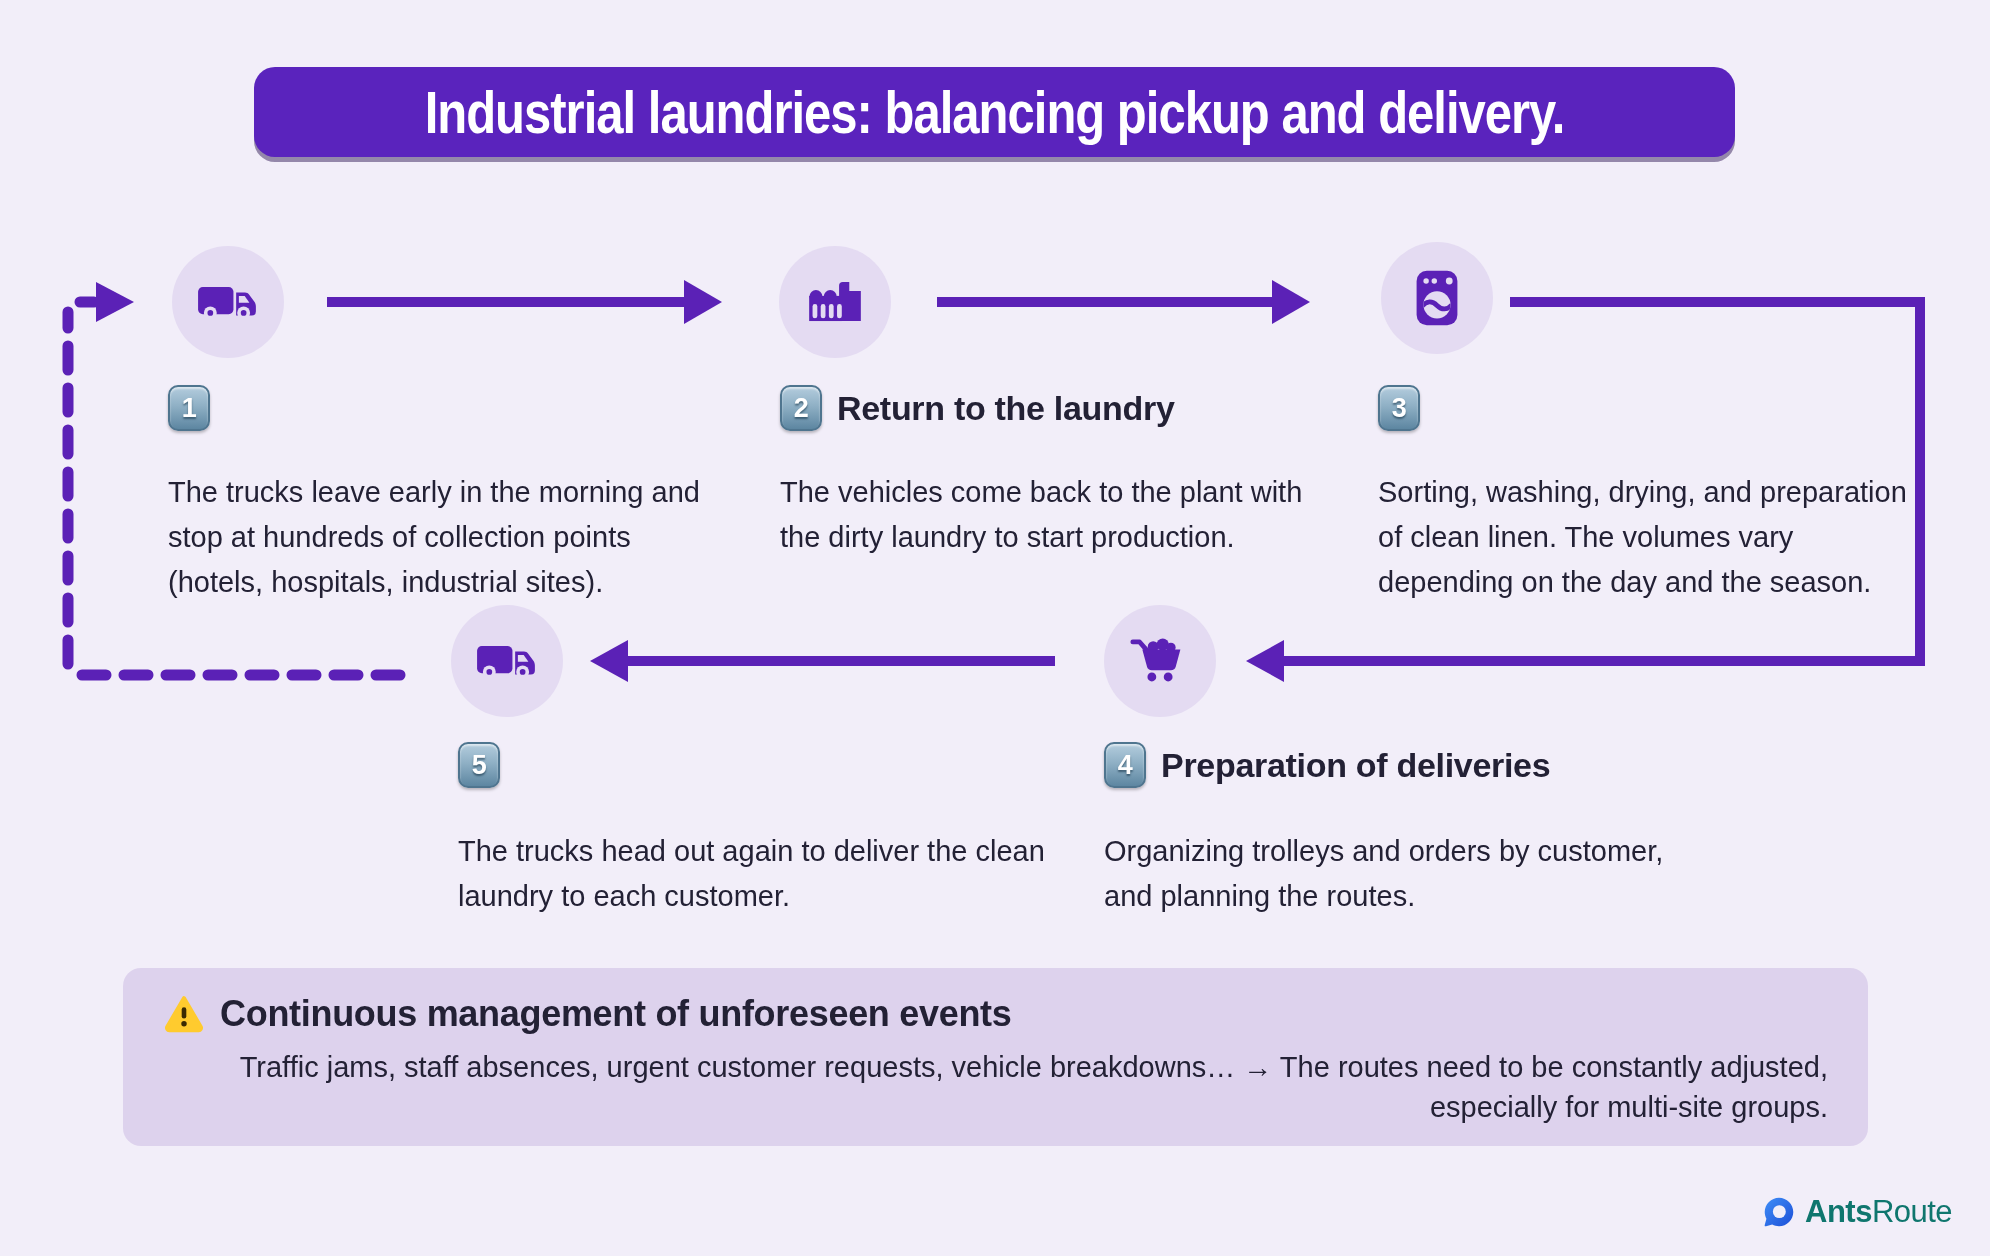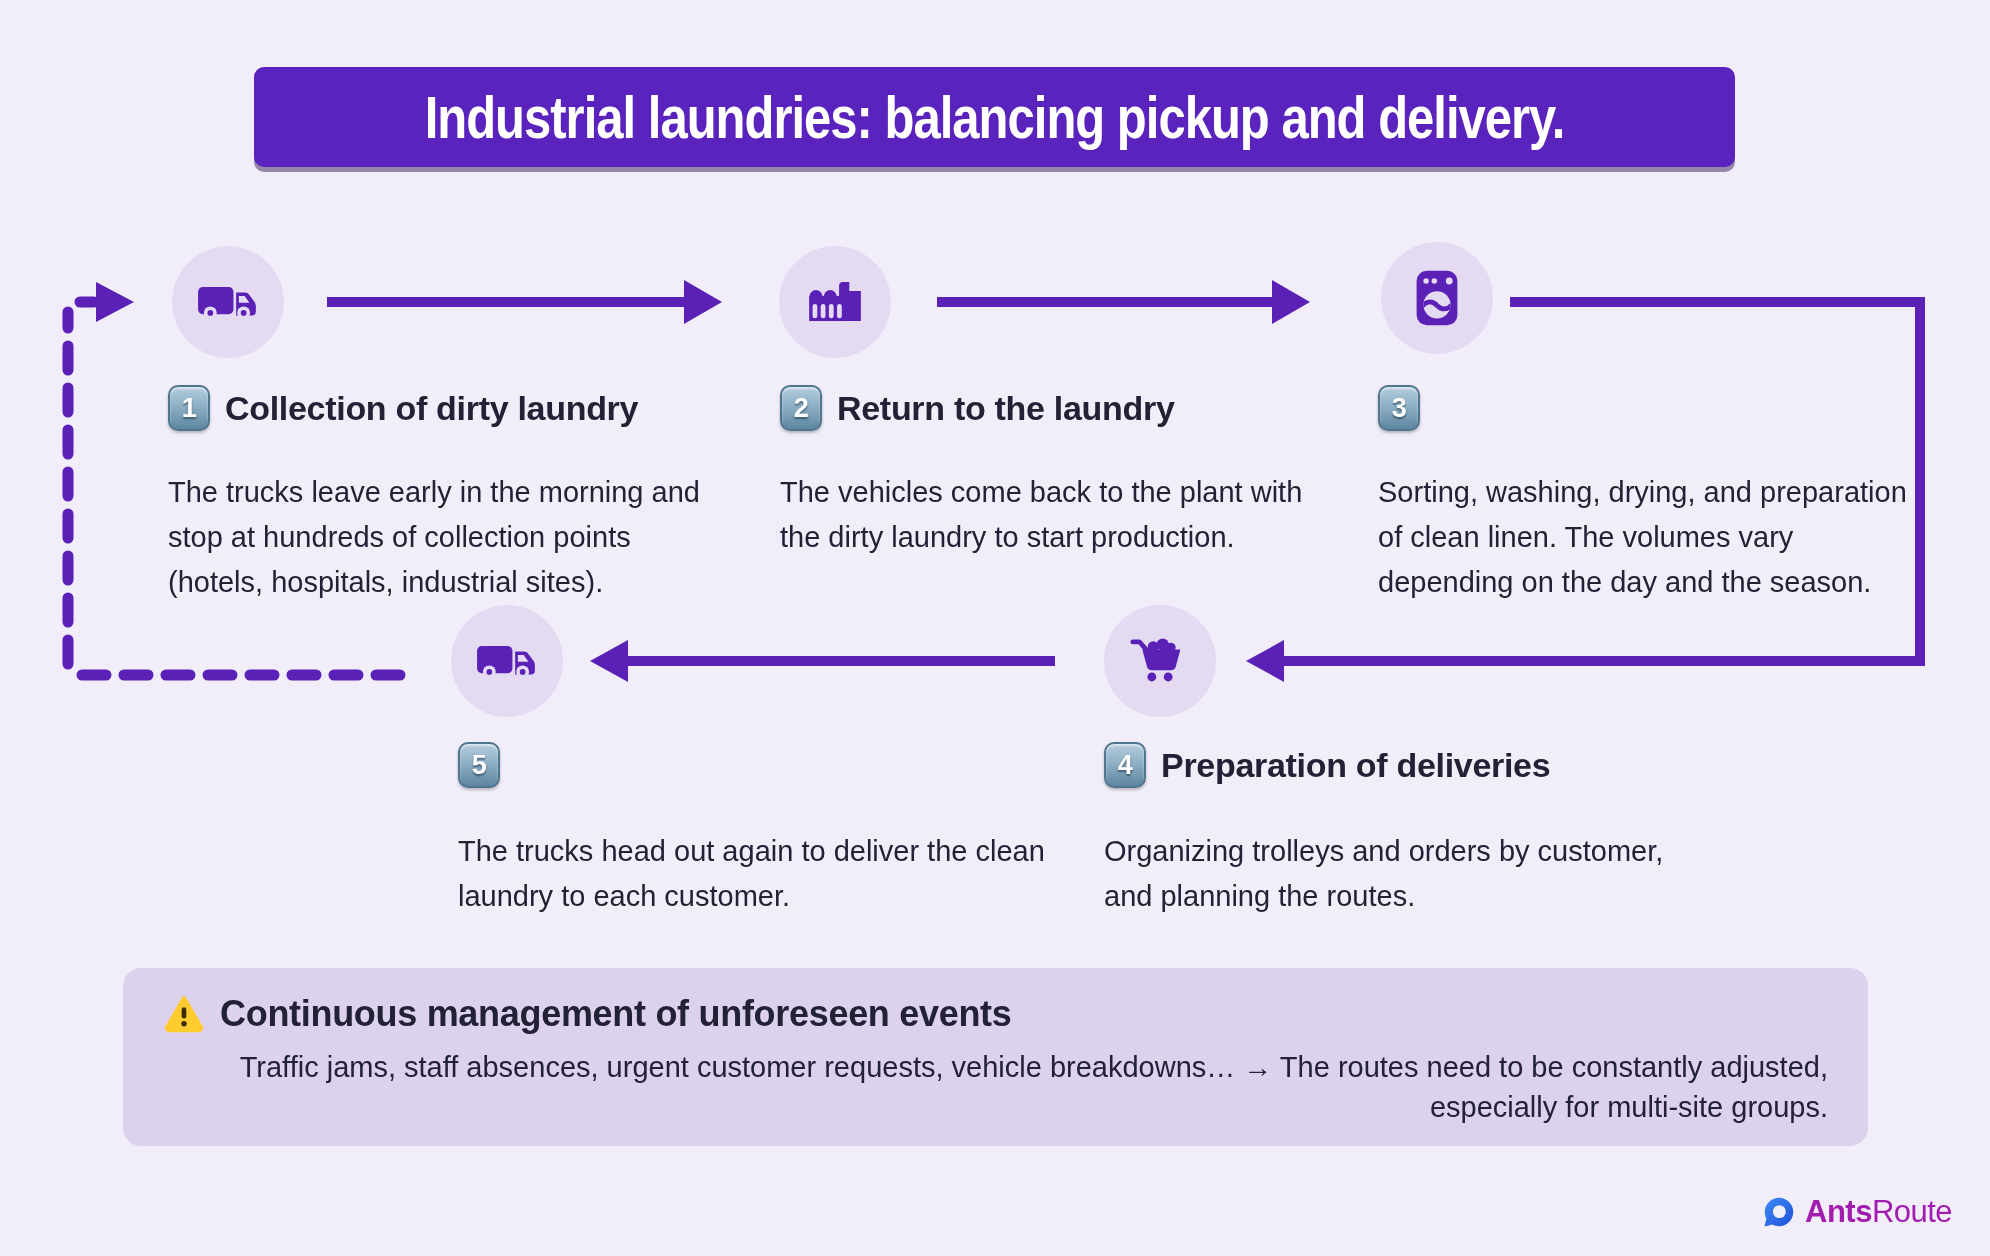--- a/index.html
+++ b/index.html
@@ -16,22 +16,22 @@
     font-family:"Liberation Sans", sans-serif;
     background:var(--bg);
     position:relative;
     overflow:hidden;
     color:var(--ink);
   }
   .canvas{position:absolute;inset:0;width:1990px;height:1256px;}
 
   
   .title-banner{
-    position:absolute;left:254px;top:67px;width:1481px;height:100px;
-    background:var(--banner);border-radius:10px;
+    position:absolute;left:254px;top:67px;width:1481px;height:90px;
+    background:var(--banner);border-radius:21px;
     box-shadow:0 5px 0 rgba(33,9,74,.45);
     display:flex;align-items:center;justify-content:center;
   }
   .title-banner .title-text{
     color:#ffffff;font-weight:bold;font-size:49px;letter-spacing:-1px;
     transform:scaleY(1.22);white-space:nowrap;
   }
 
   
   .step-circle{
@@ -73,21 +73,21 @@
   .note-body{
     margin-top:12px;font-size:29px;line-height:40px;white-space:pre-line;text-align:right;
   }
 
   
   .logo{
     position:absolute;left:1762px;top:1194px;height:36px;
     display:flex;align-items:center;gap:9px;
   }
   .logo svg{width:34px;height:34px;}
-  .logo .logo-text{font-size:31px;color:#a21caf;letter-spacing:-.5px;white-space:nowrap;}
+  .logo .logo-text{font-size:31px;color:#0f766e;letter-spacing:-.5px;white-space:nowrap;}
   .logo .logo-text .bold{font-weight:bold;}
 
   .overlay{position:absolute;left:0;top:0;pointer-events:none;}
 </style>
 </head>
 <body>
 
 <div class="canvas">
 
   <div class="title-banner">
@@ -184,21 +184,20 @@
       <path d="M66 41 h8.5 l7 10 H66 Z" fill="#e4dbf2"></path>
       <circle cx="24" cy="66" r="9.5" fill="#e4dbf2"></circle>
         <circle cx="24" cy="66" r="4.2" fill="#5b21b6"></circle>
       <circle cx="73" cy="66" r="9.5" fill="#e4dbf2"></circle>
         <circle cx="73" cy="66" r="4.2" fill="#5b21b6"></circle>
     </svg>
   </div>
 
   <div class="step-heading" style="left:168px;top:385px;">
     <span class="keycap">1</span>
-    <span>Collection of dirty laundry</span>
   </div>
   <div class="step-heading" style="left:780px;top:385px;">
     <span class="keycap">2</span>
     <span>Return to the laundry</span>
   </div>
   <div class="step-heading" style="left:1378px;top:385px;">
     <span class="keycap">3</span>
   </div>
   <div class="step-heading" style="left:1104px;top:742px;">
     <span class="keycap">4</span>

